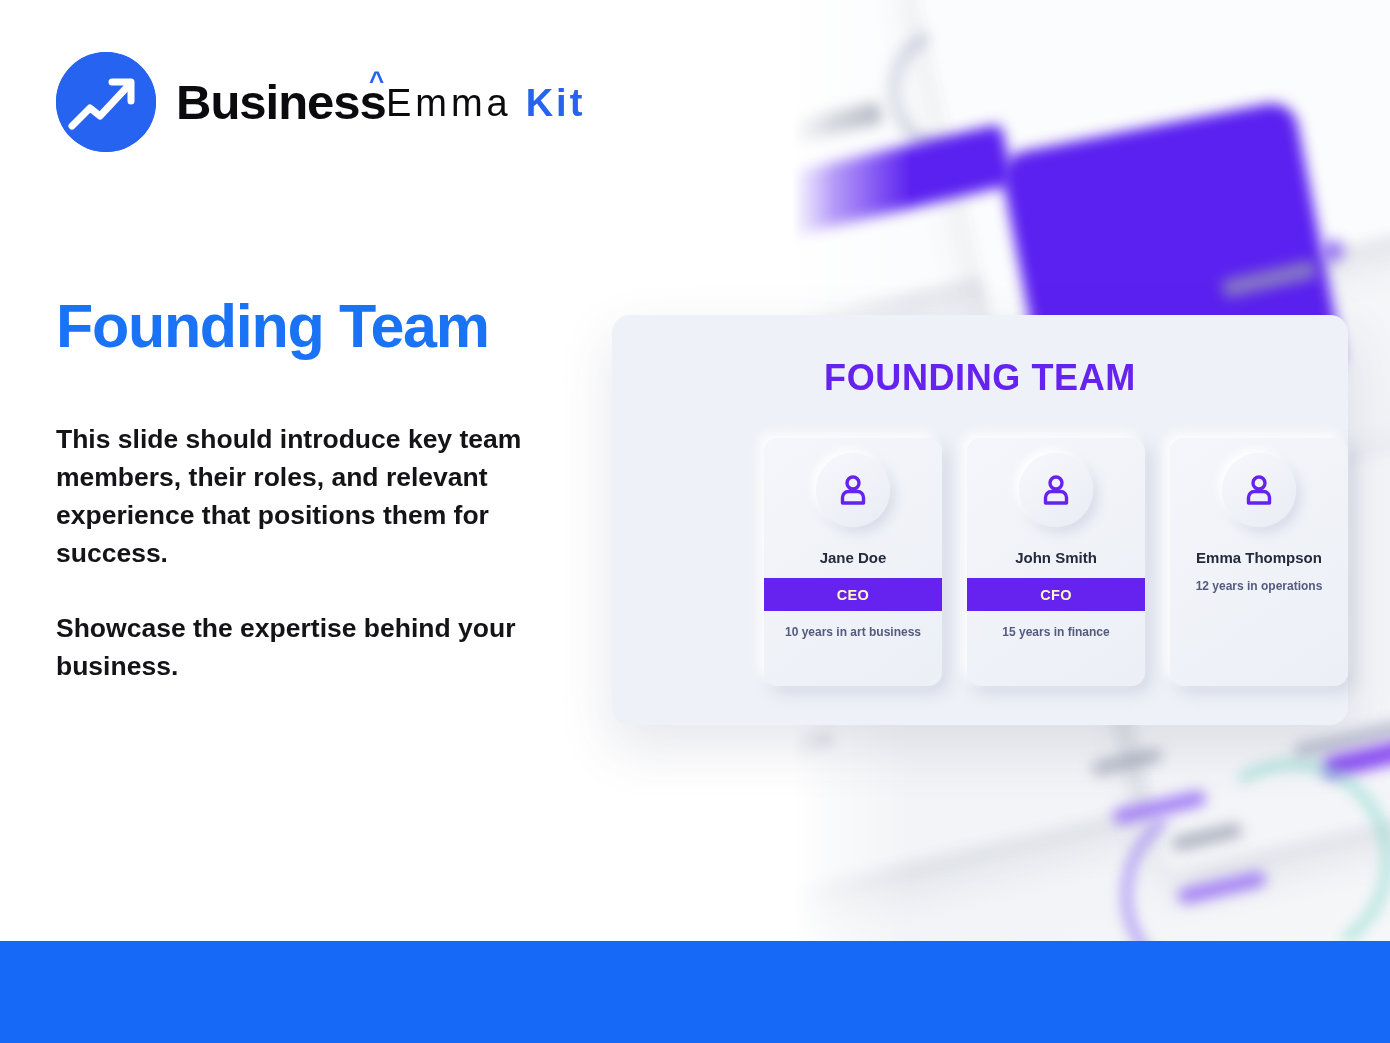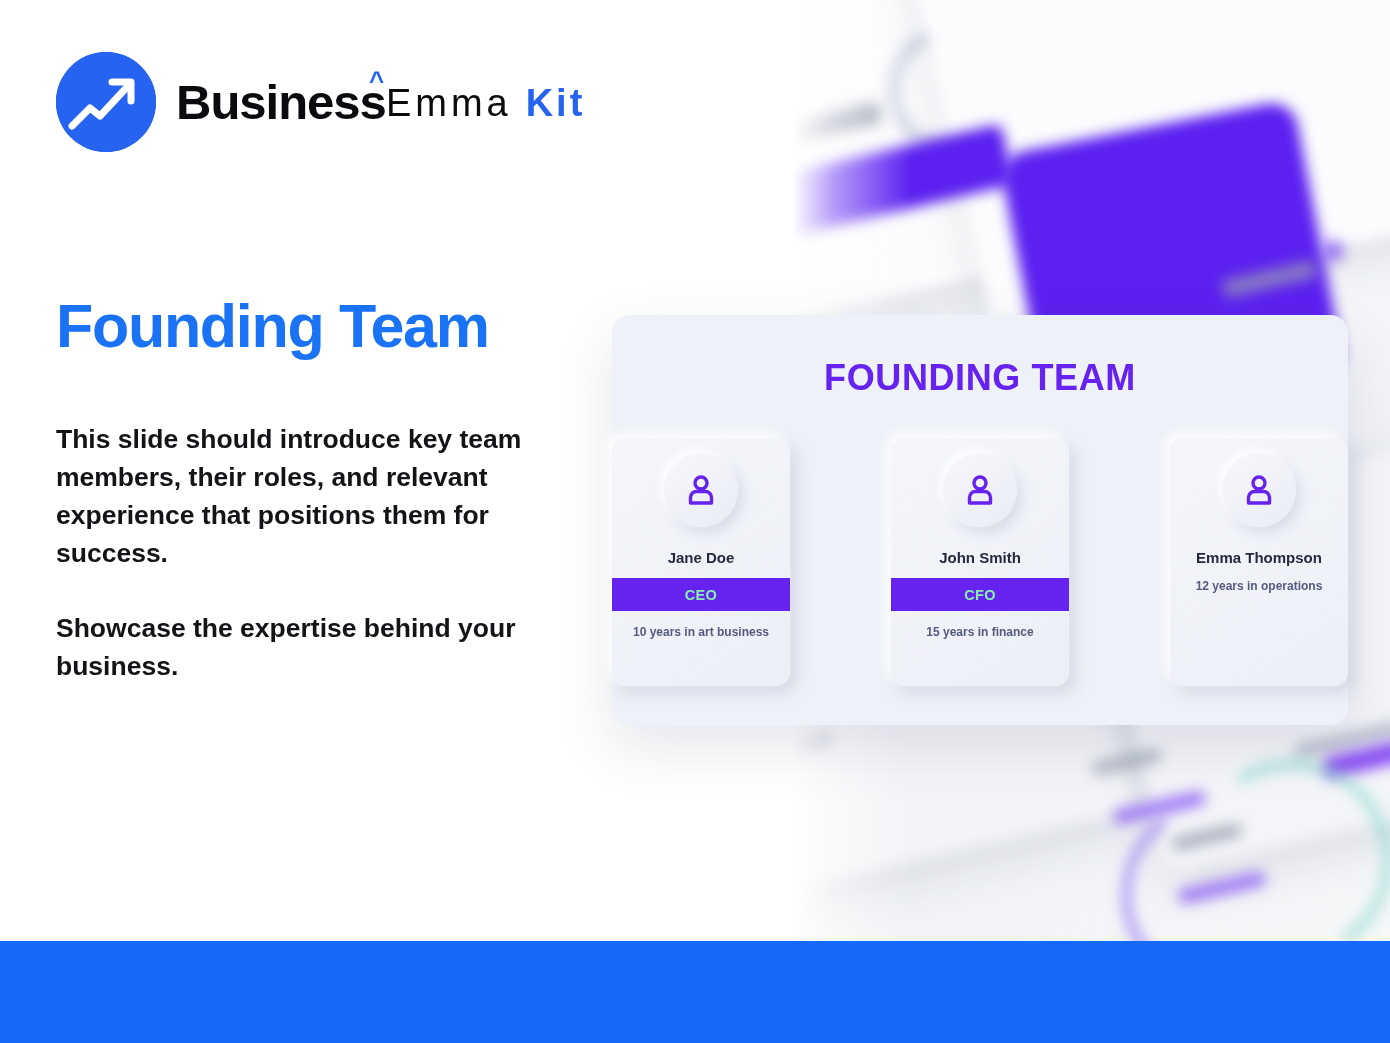--- a/index.html
+++ b/index.html
@@ -81,41 +81,41 @@
   
   .preview {
     position: absolute; left: 612px; top: 315px; width: 736px; height: 410px;
     background: #eef1f7; border-radius: 18px;
     box-shadow: 0 22px 55px rgba(60,70,110,0.13);
   }
   .preview-title {
     text-align: center; color: #6622ee; font-weight: 800;
     font-size: 36px; letter-spacing: .6px; padding-top: 42px;
   }
-  .cards { display: flex; justify-content: space-between; gap: 45px; margin-top: 39px; }
+  .cards { display: flex; justify-content: flex-end; gap: 25px; margin-top: 39px; }
   .member-card {
     width: 178px; height: 248px; border-radius: 14px;
     background: linear-gradient(145deg,#f4f6fa 0%,#eceff6 100%);
     box-shadow: -5px -5px 12px rgba(255,255,255,0.95), 6px 7px 16px rgba(150,160,190,0.30);
     display: flex; flex-direction: column; align-items: center; position: relative; overflow: hidden;
   }
   .avatar {
     width: 74px; height: 74px; border-radius: 50%; margin-top: 15px;
     background: linear-gradient(145deg,#f7f8fc 0%,#e9ecf4 100%);
     box-shadow: -4px -4px 9px rgba(255,255,255,0.95), 5px 6px 12px rgba(150,160,190,0.28);
     display: flex; align-items: center; justify-content: center; flex: none;
   }
   .member-name {
     margin-top: 23px; font-size: 15px; font-weight: 700; color: #252a3d; text-align: center;
     line-height: 1;
   }
   .role-band {
     margin-top: 13px; width: 100%; height: 33px; background: #6622ee;
     display: flex; align-items: center; justify-content: center;
-    color: #86efac; font-size: 14.5px; font-weight: 700; letter-spacing: .3px;
+    color: #fef9c3; font-size: 14.5px; font-weight: 700; letter-spacing: .3px;
   }
   .member-exp {
     margin-top: 14px; font-size: 12px; font-weight: 700; color: #555b7e; text-align: center;
     padding: 0 6px; line-height: 1.2;
   }
 
   
   .bottom-bar { position: absolute; left: 0; top: 941px; width: 1390px; height: 102px; background: #1668f7; }
 </style>
 </head>

